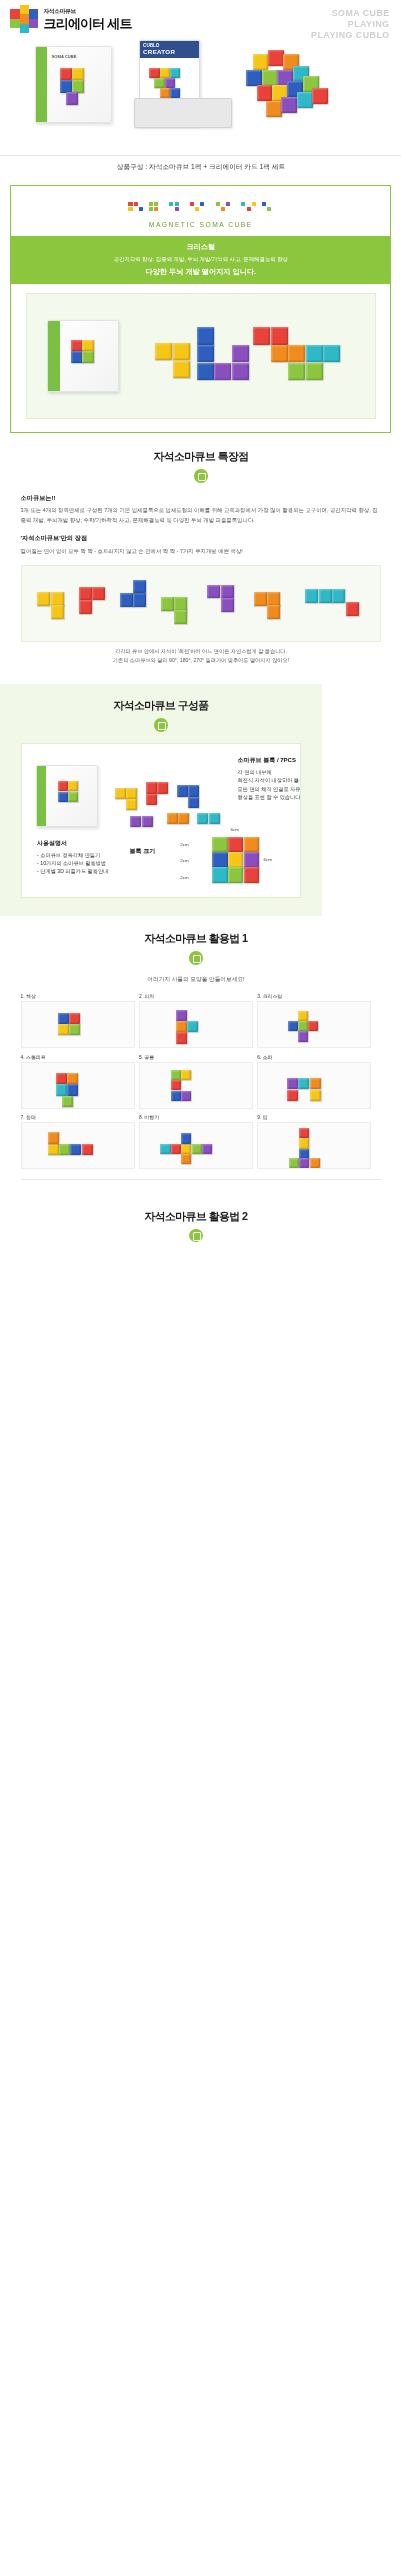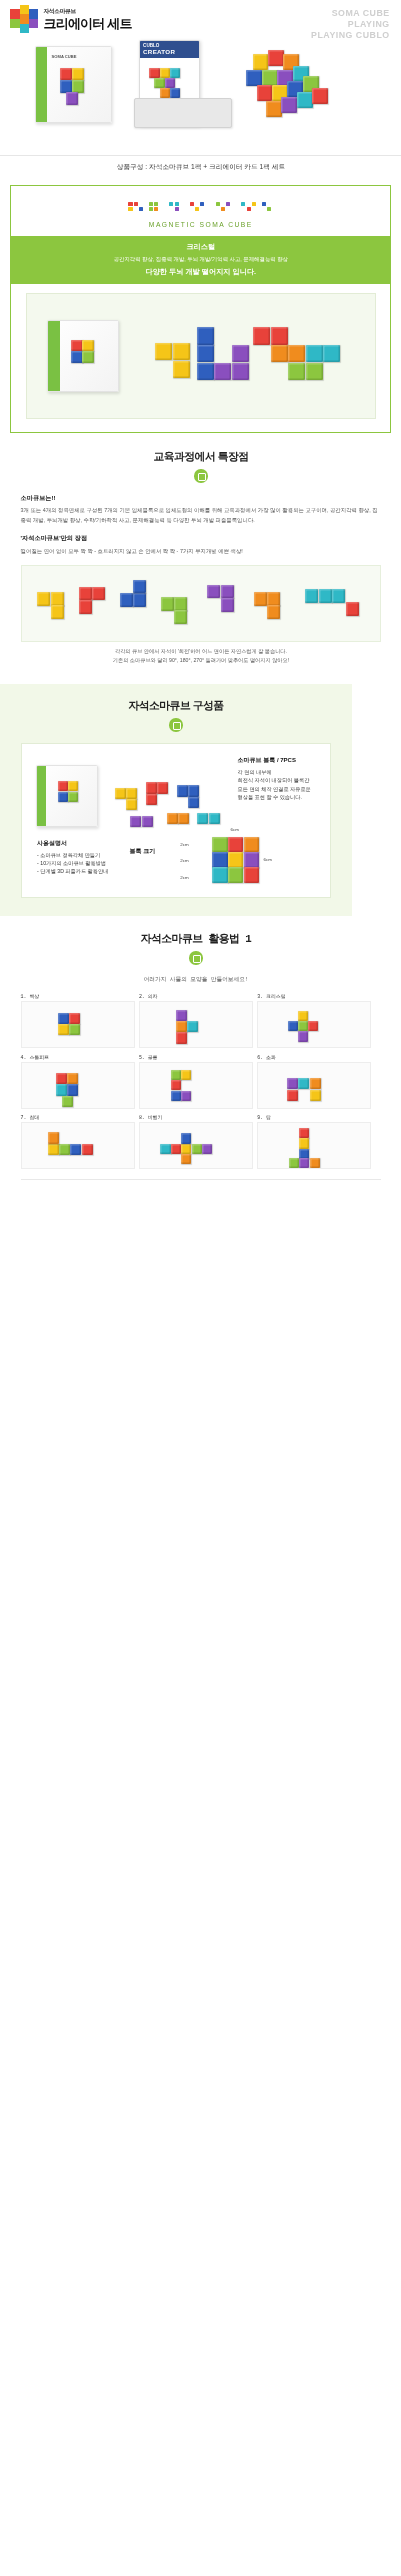--- a/index.html
+++ b/index.html
@@ -218,42 +218,42 @@
   }
   .note {
     font-size: 5.2px; line-height: 1.7; color: #555; text-align: center; margin-top: 5.2px;
   }
 
   
   .comp-sec {
     margin-top: 13.4px;
     background: #f2f8e8;
     padding: 15.5px 20.6px 17.5px;
-    width: 352px;
+    width: 322px;
   }
   .comp-photo {
     margin-top: 4.1px;
     height: 155px;
     background: #ffffff;
     border: 0.5px solid #e2ecd5;
     position: relative;
     overflow: hidden;
   }
   .ann {
     position: absolute;
     font-size: 5.2px; color: #333; line-height: 1.6;
   }
   .ann .hd { font-weight: bold; font-size: 6px; color: #111; margin-bottom: 2.1px; }
   .dim {
     position: absolute;
     font-size: 4.4px; color: #444;
   }
 
   
-  .use-sec { padding: 16.5px 20.6px 10.3px; width: 392px; font-family: Liberation Mono, monospace; }
+  .use-sec { padding: 16.5px 20.6px 10.3px; width: 392px; }
   .use-lead {
     text-align: center; font-size: 5.7px; color: #555; margin: 2.1px 0 9.3px;
   }
   .grid3 {
     display: grid;
     grid-template-columns: repeat(3, 1fr);
     gap: 5.2px 4.1px;
   }
   .cell { position: relative; }
   .cell .cap { font-size: 4.9px; color: #333; margin-bottom: 2.1px; }
@@ -402,21 +402,21 @@
         <div class="blk" style="left:143px;top:38px;width:17.5px;height:17.5px;background:#f08c1e"></div>
         <div class="blk" style="left:143px;top:56px;width:17.5px;height:17.5px;background:#8cc63f"></div>
         <div class="blk" style="left:161px;top:56px;width:17.5px;height:17.5px;background:#8cc63f"></div>
         <div class="blk" style="left:161px;top:38px;width:17.5px;height:17.5px;background:#2fb8c6"></div>
         <div class="blk" style="left:178px;top:38px;width:17.5px;height:17.5px;background:#2fb8c6"></div>
       </div>
     </div>
   </div>
 
   <div class="sec">
-    <div class="sec-h">교육과정에서 특장점</div>
+    <div class="sec-h">자석소마큐브 특장점</div>
     <div class="sec-icon"></div>
 
     <div class="f-title">소마큐브는!!</div>
     <div class="f-body">3개 또는 4개의 정육면체로 구성된 7개의 기본 입체블록으로 입체도형의 이해를 위해 교육과정에서 가장 많이 활용되는 교구이며, 공간지각력 향상, 집중력 개발, 두뇌개발 향상, 수학/기하학적 사고, 문제해결능력 등 다양한 두뇌 개발 퍼즐블록입니다.</div>
 
     <div class="f-title">'자석소마큐브'만의 장점</div>
     <div class="f-body">떨어질는 연어 없이 모두 짝 짝 - 흐트러지지 않고 손 안에서 짝 짝 - 7가지 무지개빛 예쁜 색상!</div>
 
     <div class="feature-photo">
       <div class="blk" style="left:15.5px;top:26px;width:13.4px;height:13.4px;background:#f5c518"></div>
@@ -624,15 +624,19 @@
           <div class="blk" style="left:41px;top:35px;width:10.3px;height:10.3px;background:#8a4fbe"></div>
           <div class="blk" style="left:52px;top:35px;width:10.3px;height:10.3px;background:#f08c1e"></div>
         </div>
       </div>
 
     </div>
   </div>
 
   <div class="divider"></div>
 
+  <div class="use-sec use2-h">
+    <div class="sec-h">자석소마큐브 활용법 2</div>
+    <div class="sec-icon"></div>
+  </div>
 
 </div>
 
 
 </body></html>

